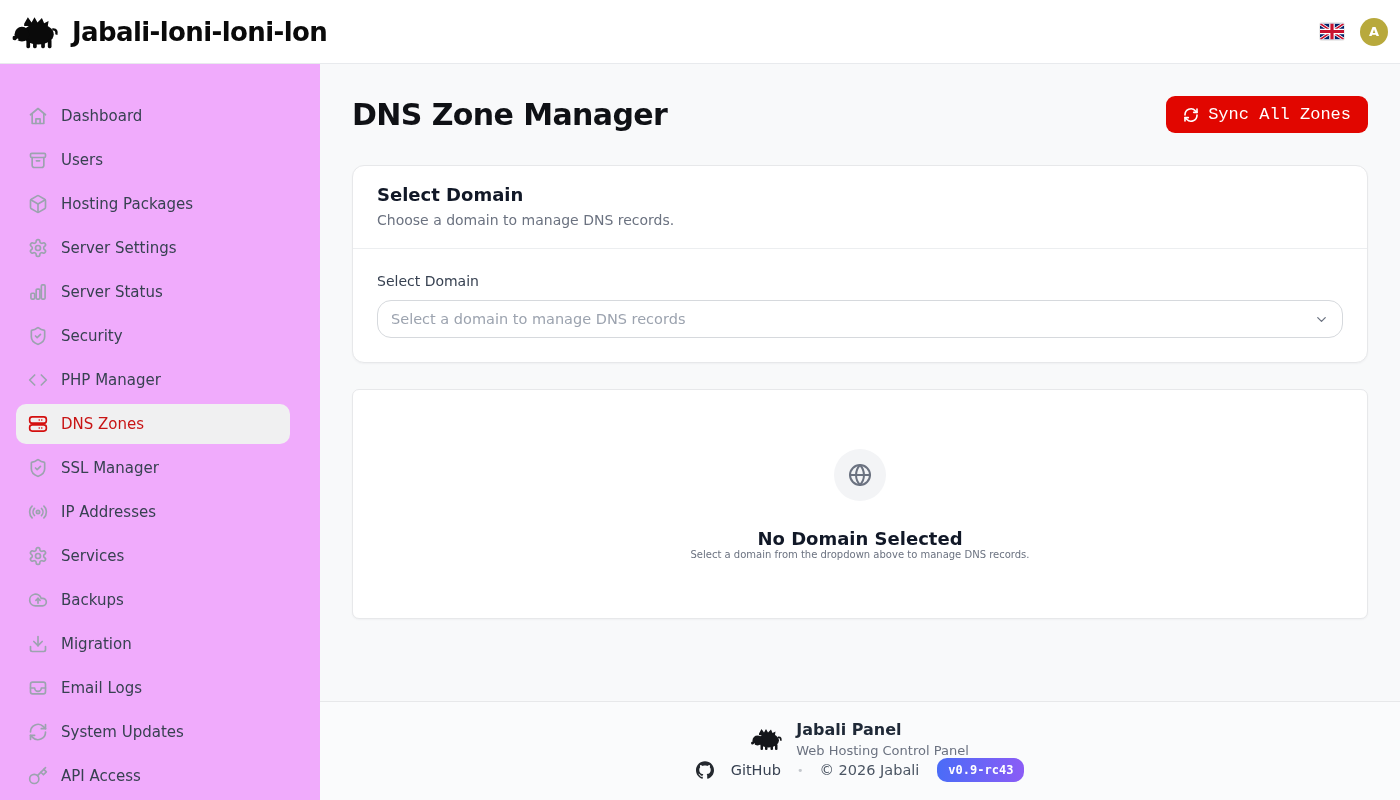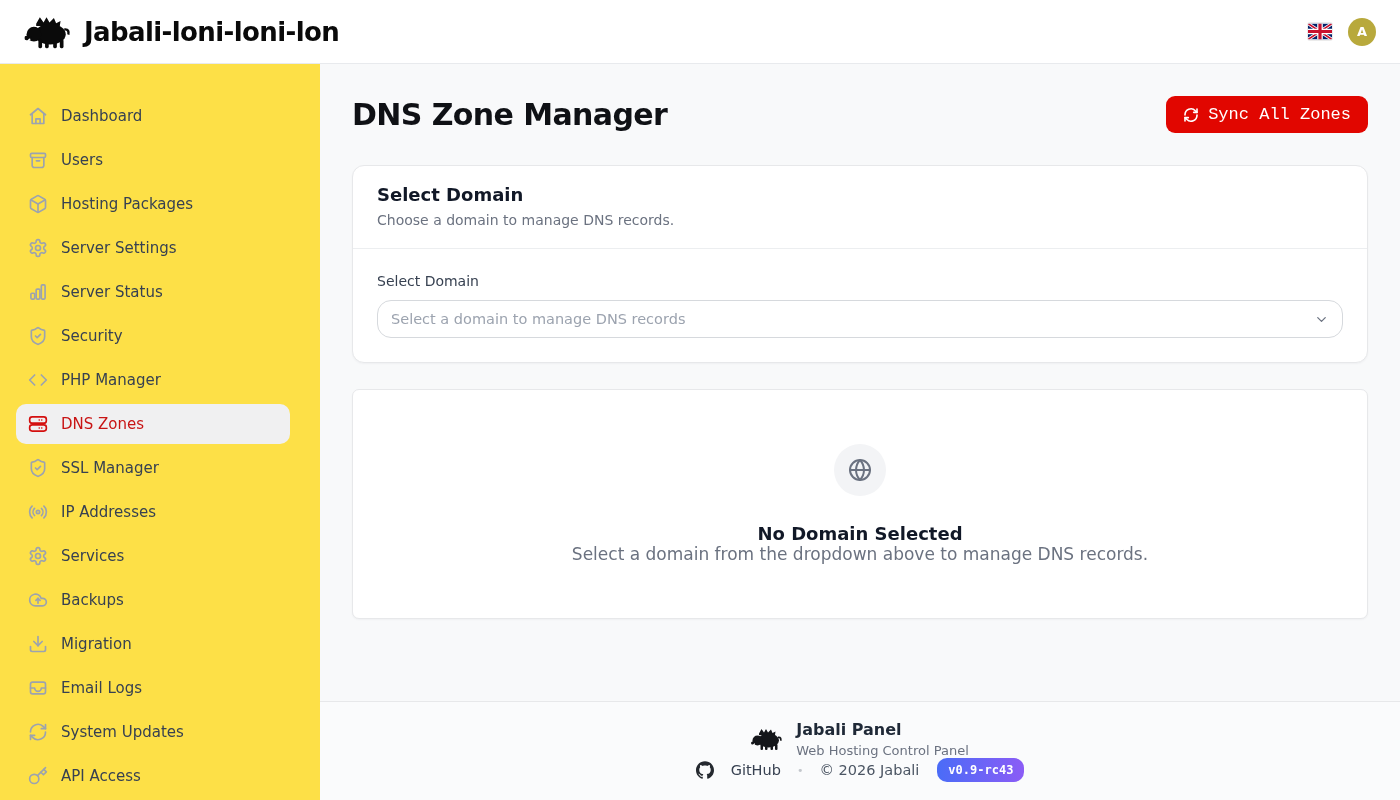--- a/index.html
+++ b/index.html
@@ -8,38 +8,38 @@
     font-family:"DejaVu Sans","Liberation Sans",sans-serif;
     background:#f8f9fa; color:#1f2937;
   }
   svg { display:block; }
   .ico { stroke:currentColor; fill:none; stroke-width:2; stroke-linecap:round; stroke-linejoin:round; }
 
   
   .app-header {
     height:64px; background:#ffffff; border-bottom:1px solid #e8eaed;
     display:flex; align-items:center; justify-content:space-between;
-    padding:0 24px; position:relative; z-index:5;
+    padding:0 12px; position:relative; z-index:5;
   }
   .brand { display:flex; align-items:center; gap:12px; }
   .brand .logo { width:48px; height:34px; color:#0a0a0a; }
   .app-title { font-size:26px; font-weight:800; letter-spacing:-0.6px; color:#0a0a0a; }
   .header-right { display:flex; align-items:center; gap:16px; }
   .flag { width:24px; height:17px; border-radius:2px; overflow:hidden; box-shadow:0 0 0 1px rgba(0,0,0,.08); cursor:pointer; }
   .avatar {
     width:28px; height:28px; border-radius:50%; background:#b8a93c;
     color:#fff; font-size:13px; font-weight:700;
     display:flex; align-items:center; justify-content:center; cursor:pointer;
   }
 
   
   .layout { display:flex; height:736px; }
 
   
-  .sidebar { width:320px; flex:0 0 320px; background:#fde047; padding:32px 16px 16px; overflow:hidden; }
+  .sidebar { width:320px; flex:0 0 320px; background:#f0abfc; padding:32px 16px 16px; overflow:hidden; }
   .nav-item {
     display:flex; align-items:center; gap:13px;
     height:40px; margin:0 14px 4px 0; padding:0 12px;
     border-radius:10px; color:#374151; font-size:15px;
     cursor:pointer; text-decoration:none;
   }
   .nav-item .nav-icon { width:20px; height:20px; color:#9ca3af; flex:0 0 20px; }
   .nav-item.active { background:#f0f0f1; color:#c81414; font-weight:400; }
   .nav-item.active .nav-icon { color:#d40f0f; }
 
@@ -77,21 +77,21 @@
     display:flex; flex-direction:column; align-items:center; justify-content:center;
     text-align:center;
     border-radius:7px;
   }
   .empty-iconwrap {
     width:52px; height:52px; border-radius:50%; background:#f3f4f6;
     display:flex; align-items:center; justify-content:center; color:#6b7280;
   }
   .empty-iconwrap svg { width:24px; height:24px; }
   .empty-title { font-size:18px; font-weight:700; color:#111827; margin-top:27px; }
-  .empty-msg { font-size:17px; color:#6b7280; margin-top:0; }
+  .empty-msg { font-size:10px; color:#6b7280; margin-top:0; }
 
   
   .footer {
     margin-top:auto; border-top:1px solid #e7e8ea; background:#fafbfc;
     padding:18px 32px; display:flex; align-items:center; justify-content:space-between;flex-direction:column;
   }
   .f-left { display:flex; align-items:center; gap:13px; }
   .f-left .logo { width:32px; height:24px; color:#14161a; }
   .f-name { font-size:16px; font-weight:700; color:#1f2937; }
   .f-sub { font-size:13px; color:#6b7280; margin-top:4px; }

